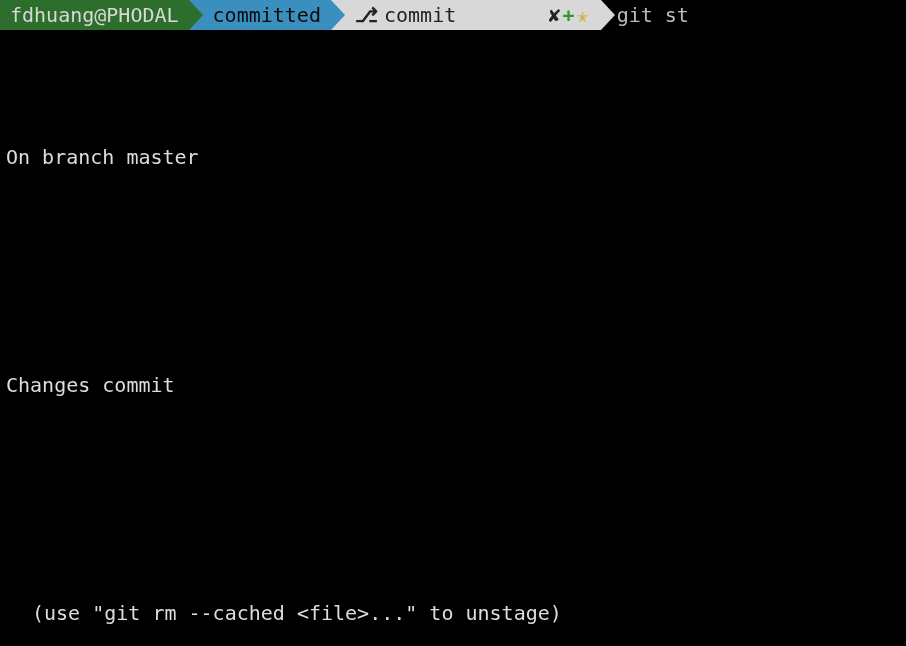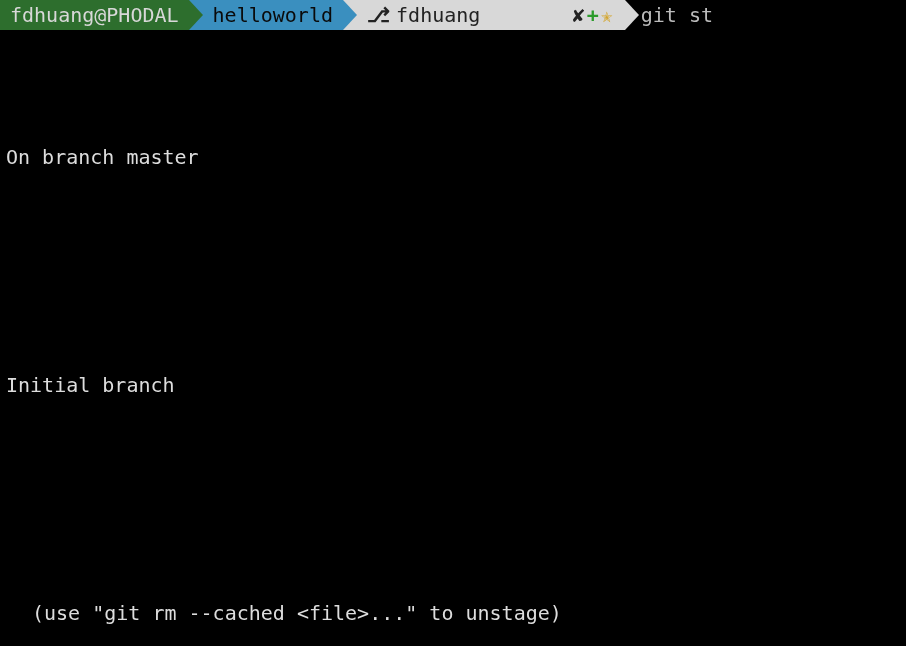--- a/index.html
+++ b/index.html
@@ -83,40 +83,40 @@
   </style>
 </head>
 <body>
 
 <div class="prompt-line">
   <div class="seg seg-user">
     <span>fdhuang@PHODAL</span>
   </div>
   <div class="arrow-right arrow-user"></div>
   <div class="seg seg-dir">
-    <span>helloworld</span>
+    <span>committed</span>
   </div>
   <div class="arrow-right arrow-dir"></div>
   <div class="seg seg-branch">
     <span class="branch-icon">⎇</span>
-    <span>fdhuang</span>
+    <span>commit</span>
     <span class="status-icons">
       <span class="icon-bold-x">✘</span><span class="icon-plus">+</span><span class="icon-star">✭</span>
     </span>
   </div>
   <div class="arrow-right arrow-branch"></div>
   <div class="seg seg-cmd">
     <span>git st</span>
   </div>
 </div>
 
 <div class="output">
   <div class="line white">On branch master</div>
   <div class="line"></div>
-  <div class="line white">Initial branch</div>
+  <div class="line white">Changes commit</div>
   <div class="line"></div>
   <div class="line white indent1">(use "git rm --cached &lt;file&gt;..." to unstage)</div>
   <div class="line"></div>
   
   
   
   
   
   
 </div>

